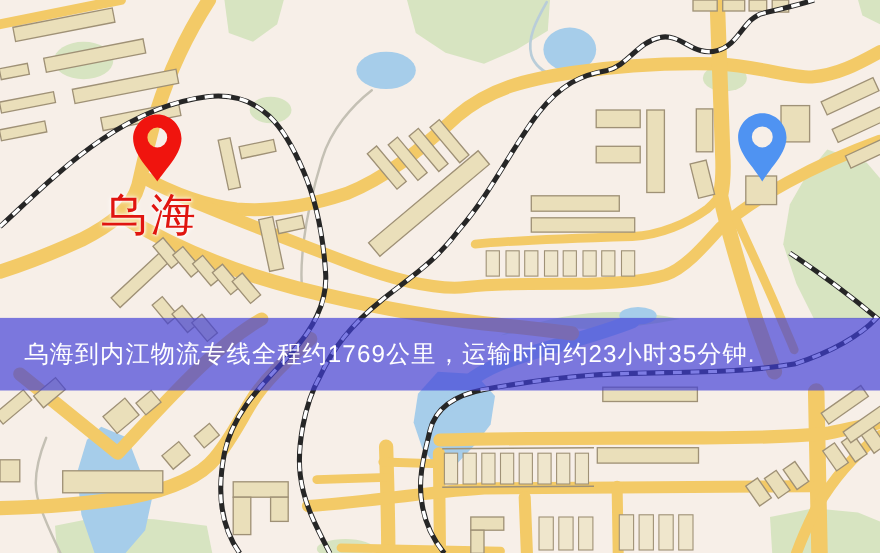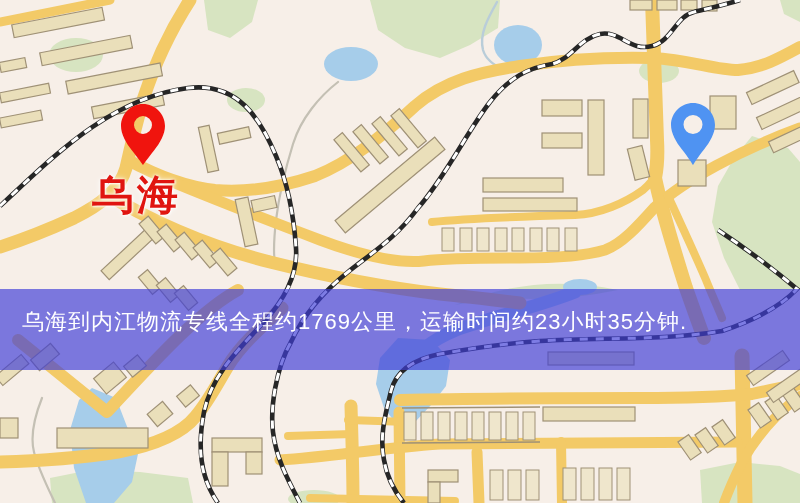--- a/index.html
+++ b/index.html
@@ -17,26 +17,26 @@
   .w{fill:var(--water);stroke:none}
   .rd{fill:none;stroke:var(--road);stroke-linecap:round;stroke-linejoin:round}
   .rlb{fill:none;stroke:var(--railway);stroke-width:4.6;stroke-linecap:butt}
   .rlw{fill:none;stroke:#ffffff;stroke-width:3;stroke-dasharray:8 8;stroke-linecap:butt}
   .bld{fill:var(--building);stroke:var(--building_stroke);stroke-width:1.2}
   .bldl{fill:var(--building_light);stroke:var(--building_stroke);stroke-width:1}
   .stream{fill:none;stroke:var(--stream);stroke-width:2.2;stroke-linecap:round}
   .streamb{fill:none;stroke:var(--stream_blue);stroke-width:2.4;stroke-linecap:round}
   .river{fill:none;stroke:var(--water);stroke-width:13;stroke-linecap:round}
   .fenceline{fill:none;stroke:var(--building_stroke);stroke-width:1.4}
-  .pin-label{position:absolute;font-weight:bold;letter-spacing:4px;white-space:nowrap;
+  .pin-label{position:absolute;font-weight:normal;letter-spacing:4px;white-space:nowrap;
     text-shadow:0 0 3px #fff,0 0 6px rgba(255,255,255,.85),1px 1px 2px rgba(255,255,255,.7);
     font-family:"Liberation Sans",sans-serif;line-height:1}
   .label-wuhai{left:92px;top:175px;font-size:41px;color:var(--wuhai_label)}
   .label-neijiang{left:643px;top:177px;font-size:41px;color:var(--neijiang_label)}
-  .banner{position:absolute;left:0;top:289px;width:800px;height:81px;background:var(--banner_bg)}
+  .banner{position:absolute;left:0;top:289px;width:800px;height:66px;background:var(--banner_bg)}
   .banner span{display:block;padding-left:22px;line-height:66px;font-size:22px;letter-spacing:1px;
     color:var(--banner_text);white-space:nowrap}
 </style>
 </head>
 <body>
 
 <div class="map-wrap">
   <svg width="800" height="503" viewBox="0 0 800 503">
 
     <rect x="0" y="0" width="800" height="503" fill="var(--map_bg)"></rect>

